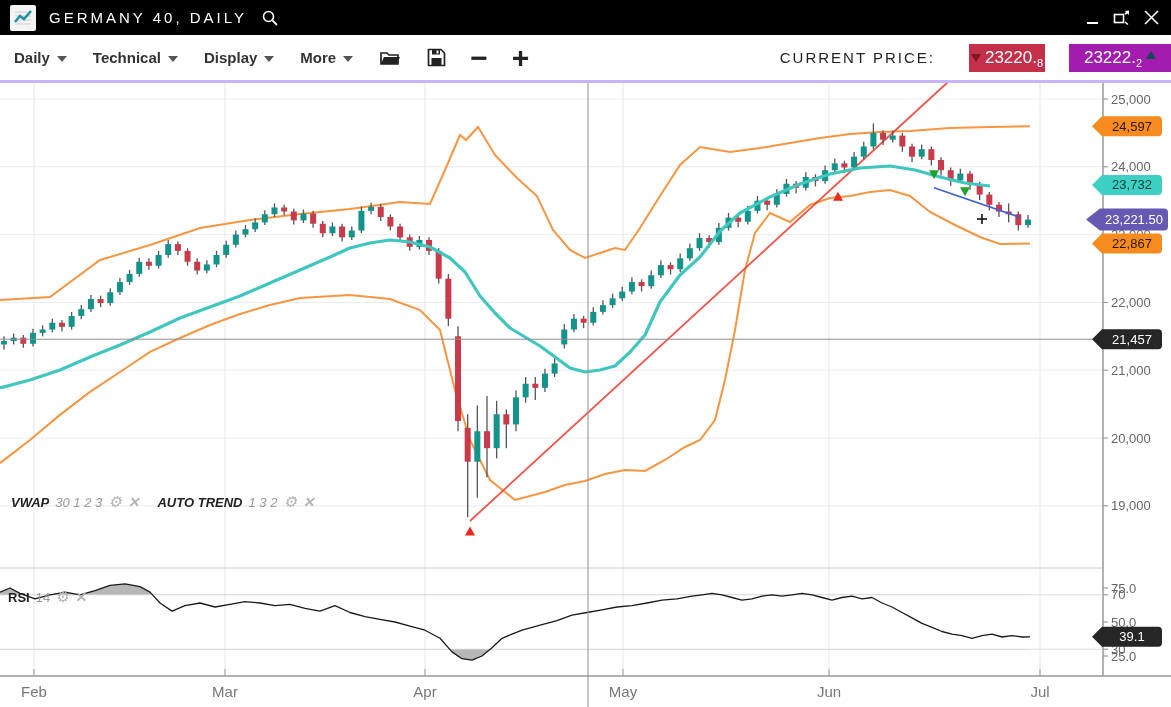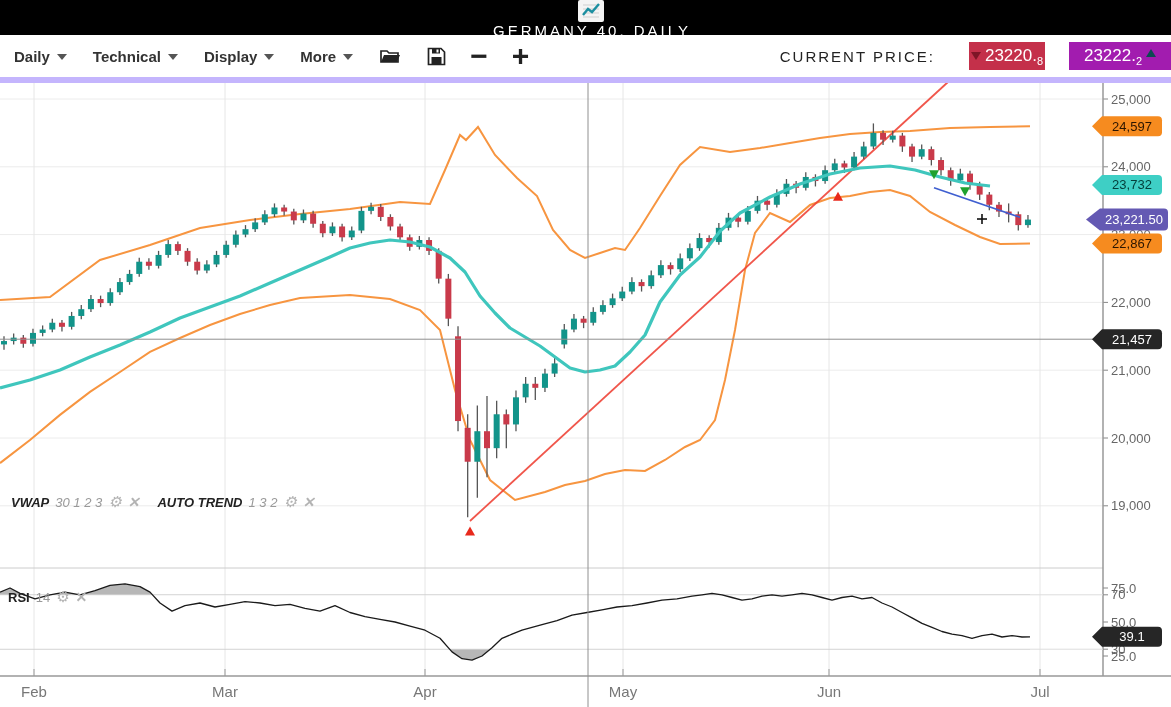--- a/index.html
+++ b/index.html
@@ -2,31 +2,31 @@
 <html><head>
 <meta charset="utf-8">
 <style>
   * { margin:0; padding:0; box-sizing:border-box; }
   html,body { width:1171px; height:707px; overflow:hidden; background:#fff;
     font-family:"Liberation Sans", sans-serif; }
   #stage { position:relative; width:1171px; height:707px; background:#fff; }
 
   
   .titlebar { position:absolute; top:0; left:0; width:1171px; height:35px;
-    background:#000; display:flex; align-items:center; z-index:3;flex-direction:column; }
+    background:#000; display:flex; align-items:center; z-index:3; }
   .logo { width:26px; height:26px; margin-left:10px; background:#f4f4f4;
     border-radius:2px; display:flex; align-items:center; justify-content:center; }
   .app-title { color:#fff; font-size:15px; letter-spacing:3px; margin-left:13px; font-weight:400; }
   .tsearch { margin-left:14px; display:flex; align-items:center; }
   .win-controls { margin-left:auto; display:flex; align-items:center; gap:14px; margin-right:12px; }
   .win-btn { color:#fff; display:flex; align-items:center; justify-content:center; cursor:default; }
 
   
   .toolbar { position:absolute; top:35px; left:0; width:1171px; height:48px;
-    background:#fff; border-bottom:6px solid #c4b5fd; display:flex; align-items:center; z-index:3; }
+    background:#fff; border-bottom:3px solid #c4b5fd; display:flex; align-items:center; z-index:3; }
   .menu { display:flex; align-items:center; gap:7px; margin-left:26px;
     font-size:15px; font-weight:bold; color:#333; cursor:default; }
   .menu:first-child { margin-left:14px; }
   .chev { width:0; height:0; border-left:5px solid transparent; border-right:5px solid transparent;
     border-top:6px solid #555; margin-top:2px; }
   .tb-icon { margin-left:26px; display:flex; align-items:center; color:#333; }
   .zoom-btn { margin-left:24px; font-size:30px; font-weight:bold; color:#222; line-height:20px; }
   .cp-wrap { margin-left:auto; display:flex; align-items:center;gap:16px; }
   .cp-label { font-size:15px; letter-spacing:2px; color:#222; margin-right:18px; }
   .price-badge { height:28px; display:flex; align-items:center; justify-content:center;

